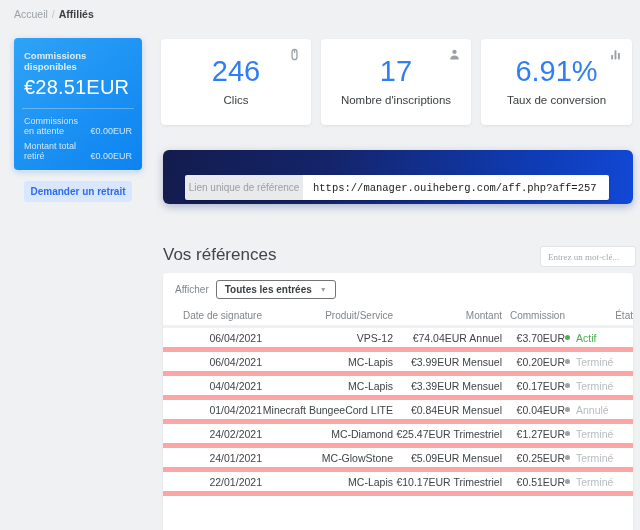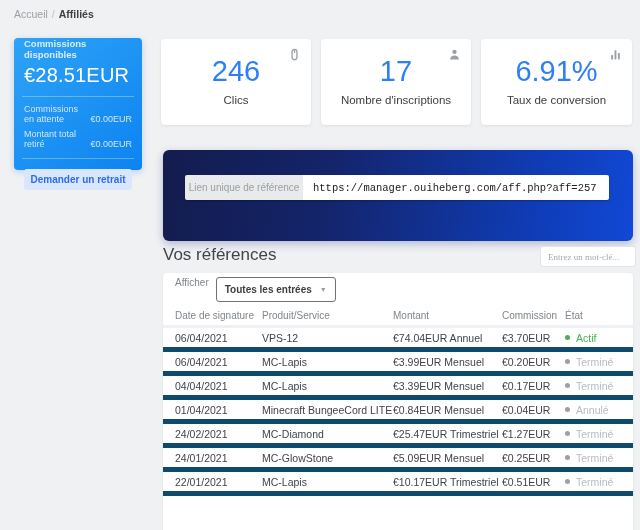--- a/index.html
+++ b/index.html
@@ -9,66 +9,66 @@
 
   
   .breadcrumb { position:absolute; left:14px; top:8px; font-size:10.5px; color:#9aa0a6; }
   .breadcrumb .home { color:#9aa0a6; cursor:pointer; }
   .breadcrumb .sep { margin:0 4px; color:#c0c4c9; }
   .breadcrumb .current { color:#3c4043; font-weight:700; }
 
   
   .comm-card { position:absolute; left:14px; top:38px; width:128px; height:132px;
     background:linear-gradient(140deg,#2fa3f6 0%,#0c83f1 100%); border-radius:4px;
-    box-shadow:0 2px 6px rgba(20,110,220,.25); color:#fff; padding:0 10px 10px 10px; }
+    box-shadow:0 2px 6px rgba(20,110,220,.25); color:#fff; padding:12px 10px 10px 10px; }
   .comm-title { font-size:9.5px; font-weight:600; color:#d9ecff; margin-bottom:4px; }
   .comm-amount { font-size:20px; font-weight:500; letter-spacing:.2px; }
   .comm-div { height:1px; background:rgba(255,255,255,.3); margin:9px -2px 7px; }
   .comm-row { display:flex; justify-content:space-between; font-size:9px; color:#cfe6ff; margin-bottom:5px;align-items:flex-end; }
   .withdraw-btn { display:block; width:108px; margin:10px auto 0; height:21px; border:none; border-radius:3px;
     background:#d9e7fe; color:#2e6bf0; font-size:10px; font-weight:700; font-family:inherit; cursor:pointer; }
 
   
   .stat-card { position:absolute; top:39px; height:86px; width:150px; background:#fff; border-radius:4px;
     box-shadow:0 1px 3px rgba(0,0,0,.08); text-align:center; }
   .stat-card .card-icon { position:absolute; top:9px; right:10px; width:13px; height:13px; color:#9aa0a6; }
   .stat-value { font-size:29px; color:#2d7ef7; margin-top:17px; line-height:1.1; font-weight:400; }
   .stat-label { font-size:11.5px; color:#3c4043; font-weight:500; margin-top:6px; }
 
   
-  .banner { position:absolute; left:163px; top:150px; width:470px; height:91px; border-radius:6px;
+  .banner { position:absolute; left:163px; top:150px; width:470px; height:54px; border-radius:6px;
     background:linear-gradient(100deg,#131c4d 0%,#14246a 35%,#0f3cb5 78%,#1148d6 100%);
     box-shadow:0 3px 8px rgba(16,40,120,.28); }
   .link-group { position:absolute; left:22px; top:25px; width:424px; height:25px; display:flex;
     border-radius:2px; overflow:hidden; box-shadow:0 1px 2px rgba(0,0,0,.25); }
   .link-label { width:118px; background:#e9eaeb; color:#9aa0a6; font-size:10px; display:flex;
     align-items:center; justify-content:center; white-space:nowrap; }
   .link-input { flex:1; border:none; background:#fff; font-family:Liberation Mono, monospace; font-size:10.5px;
     font-weight:500; color:#202124; padding:0 10px; outline:none; }
 
   
   .section-title { position:absolute; left:163px; top:245px; font-size:17px; font-weight:500; color:#40454c; }
   .search-input { position:absolute; left:540px; top:246px; width:96px; height:21px; background:#fff;
     border:1px solid #e0e3e7; border-radius:3px; font-family:Liberation Serif, serif; font-size:9px; color:#3c4043;
     padding:0 7px; outline:none; }
   .search-input::placeholder { color:#a5aab0; }
 
   
   .table-card { position:absolute; left:163px; top:273px; width:470px; height:257px; background:#fff;
     border-radius:4px 4px 0 0; box-shadow:0 1px 3px rgba(0,0,0,.07); }
-  .controls { height:33px; display:flex; padding:4px 12px; }
+  .controls { height:33px; display:flex; align-items:center; padding:4px 12px; }
   .show-label { font-size:10px; color:#80868b; margin-right:7px; }
   .entries-select { display:flex; align-items:center; gap:8px; background:#fff; border:1px solid #737373;
     border-radius:3px; padding:3px 8px; font-family:inherit; font-size:10px; font-weight:600; color:#3c4043; cursor:pointer; }
   .entries-select .caret { color:#9aa0a6; font-size:7px; line-height:1; }
 
-  .thead, .trow { display:grid; grid-template-columns:87px 131px 109px 63px 1fr; align-items:center; padding:0 0 0 12px; }
+  .thead, .trow { display:grid; grid-template-columns:87px 131px 109px 63px 1fr; align-items:center; padding:0 0 0 12px;text-align:right; }
   .thead { height:22px; border-bottom:3px solid #eef0f3; }
   .thead span { font-size:10px; color:#80868b; font-weight:500; }
-  .trow { height:24px; border-bottom:5px solid #0c4a6e; }
+  .trow { height:24px; border-bottom:5px solid #fca5a5; }
   .trow .td { font-size:10.5px; color:#3f4349; white-space:nowrap; overflow:hidden; }
   .status { display:flex; align-items:center; }
   .status .dot { width:5px; height:5px; border-radius:50%; margin-right:6px; flex:0 0 auto; }
   .status em { font-style:normal; font-size:10.5px; }
   .status.active .dot { background:#4caf50; }
   .status.active em { color:#4caf50; }
   .status.muted .dot { background:#9aa0a6; }
   .status.muted em { color:#b7bcc2; }
 </style>
 </head>

